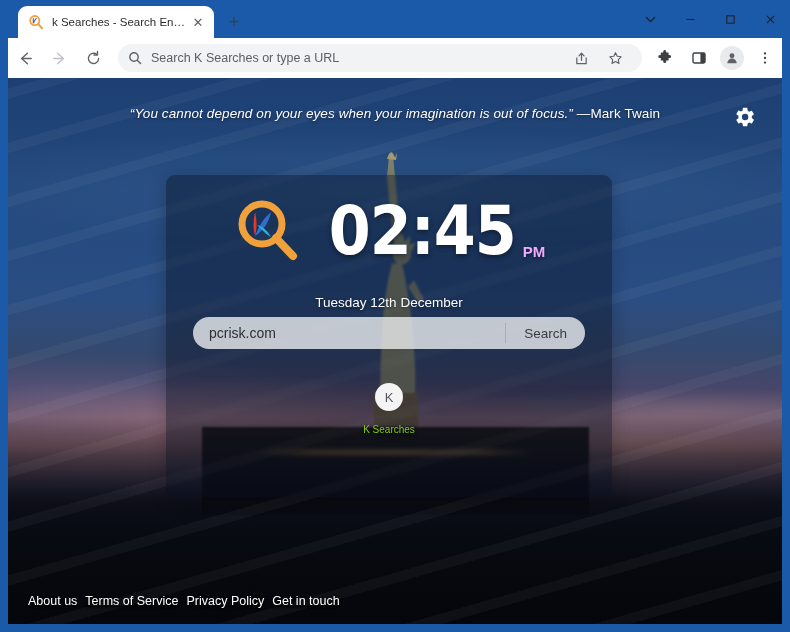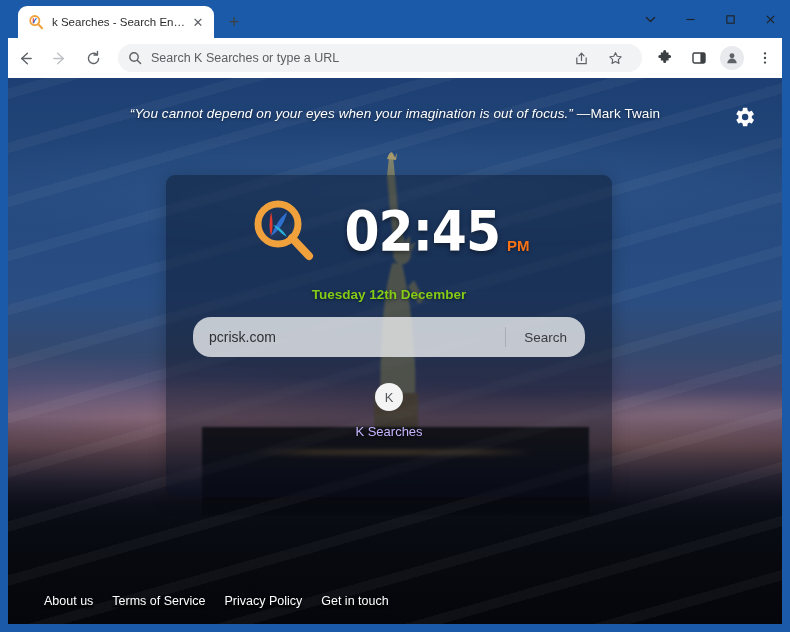--- a/index.html
+++ b/index.html
@@ -213,43 +213,43 @@
   .clockrow {
     position: absolute; top: 22px; left: 0; right: 0;
     display: flex; align-items: center; justify-content: center;
     gap: 28px;
   }
   .klogo { width: 68px; height: 68px; flex: 0 0 68px; }
   .clockblock { text-align: left; }
   .time-line { display: flex; align-items: flex-end; }
   .time {
     font-family: "DejaVu Sans Condensed", "Liberation Sans Narrow", "Liberation Sans", sans-serif;
-    font-size: 56px; line-height: 1;
+    font-size: 67px; line-height: 1;
     font-weight: 700;
     color: #ffffff;
     letter-spacing: -1px;
     text-shadow: 0 2px 5px rgba(0,0,0,0.45);
   }
   .ampm {
-    font-size: 15px; font-weight: 700; color: #f97316;
+    font-size: 15px; font-weight: 700; color: #f0abfc;
     margin-left: 7px; margin-bottom: 5px;
     text-shadow: 0 1px 3px rgba(0,0,0,0.45);
   }
   .datetext {
-    margin-top: 16px;
-    font-size: 13.5px; font-weight: 700; color: #84cc16;
+    margin-top: 24px;
+    font-size: 13.5px; font-weight: 400; color: #ffffff;
     text-align: center;
     text-shadow: 0 1px 3px rgba(0,0,0,0.5);
   }
 
   
   .searchpill {
     position: absolute;
     left: 27px; right: 27px; top: 142px;
-    height: 40px;
+    height: 32px;
     background: rgba(236,238,240,0.80);
     border-radius: 18px;
     display: flex; align-items: center;
     overflow: hidden;
   }
   .search-input {
     flex: 1 1 auto;
     border: 0; background: transparent; outline: none;
     font-family: "Liberation Sans", sans-serif;
     font-size: 14px; color: #2f3033;
@@ -272,29 +272,29 @@
   }
   .shortcut { width: 96px; text-align: center; }
   .sc-icon {
     width: 28px; height: 28px; margin: 0 auto 13px auto;
     border-radius: 50%;
     display: flex; align-items: center; justify-content: center;
   }
   .sc-icon.white { background: #f4f4f4; }
   .sc-letter { font-size: 13px; color: #55585c; }
   .sc-label {
-    font-size: 13px; color: #c4b5fd;
+    font-size: 10px; color: #84cc16;
     text-shadow: 0 1px 3px rgba(0,0,0,0.6);
     white-space: nowrap;
   }
 
   
   .footer {
-    position: absolute; left: 36px; bottom: 16px;
-    display: flex; gap: 19px; text-decoration: underline;
+    position: absolute; left: 20px; bottom: 16px;
+    display: flex; gap: 8px; text-decoration: underline;
   }
   .footer a {
     font-size: 12.5px; color: #ffffff; text-decoration: none;
     text-shadow: 0 1px 3px rgba(0,0,0,0.7);
   }
 </style>
 </head>
 <body>
 
 <div class="window">

